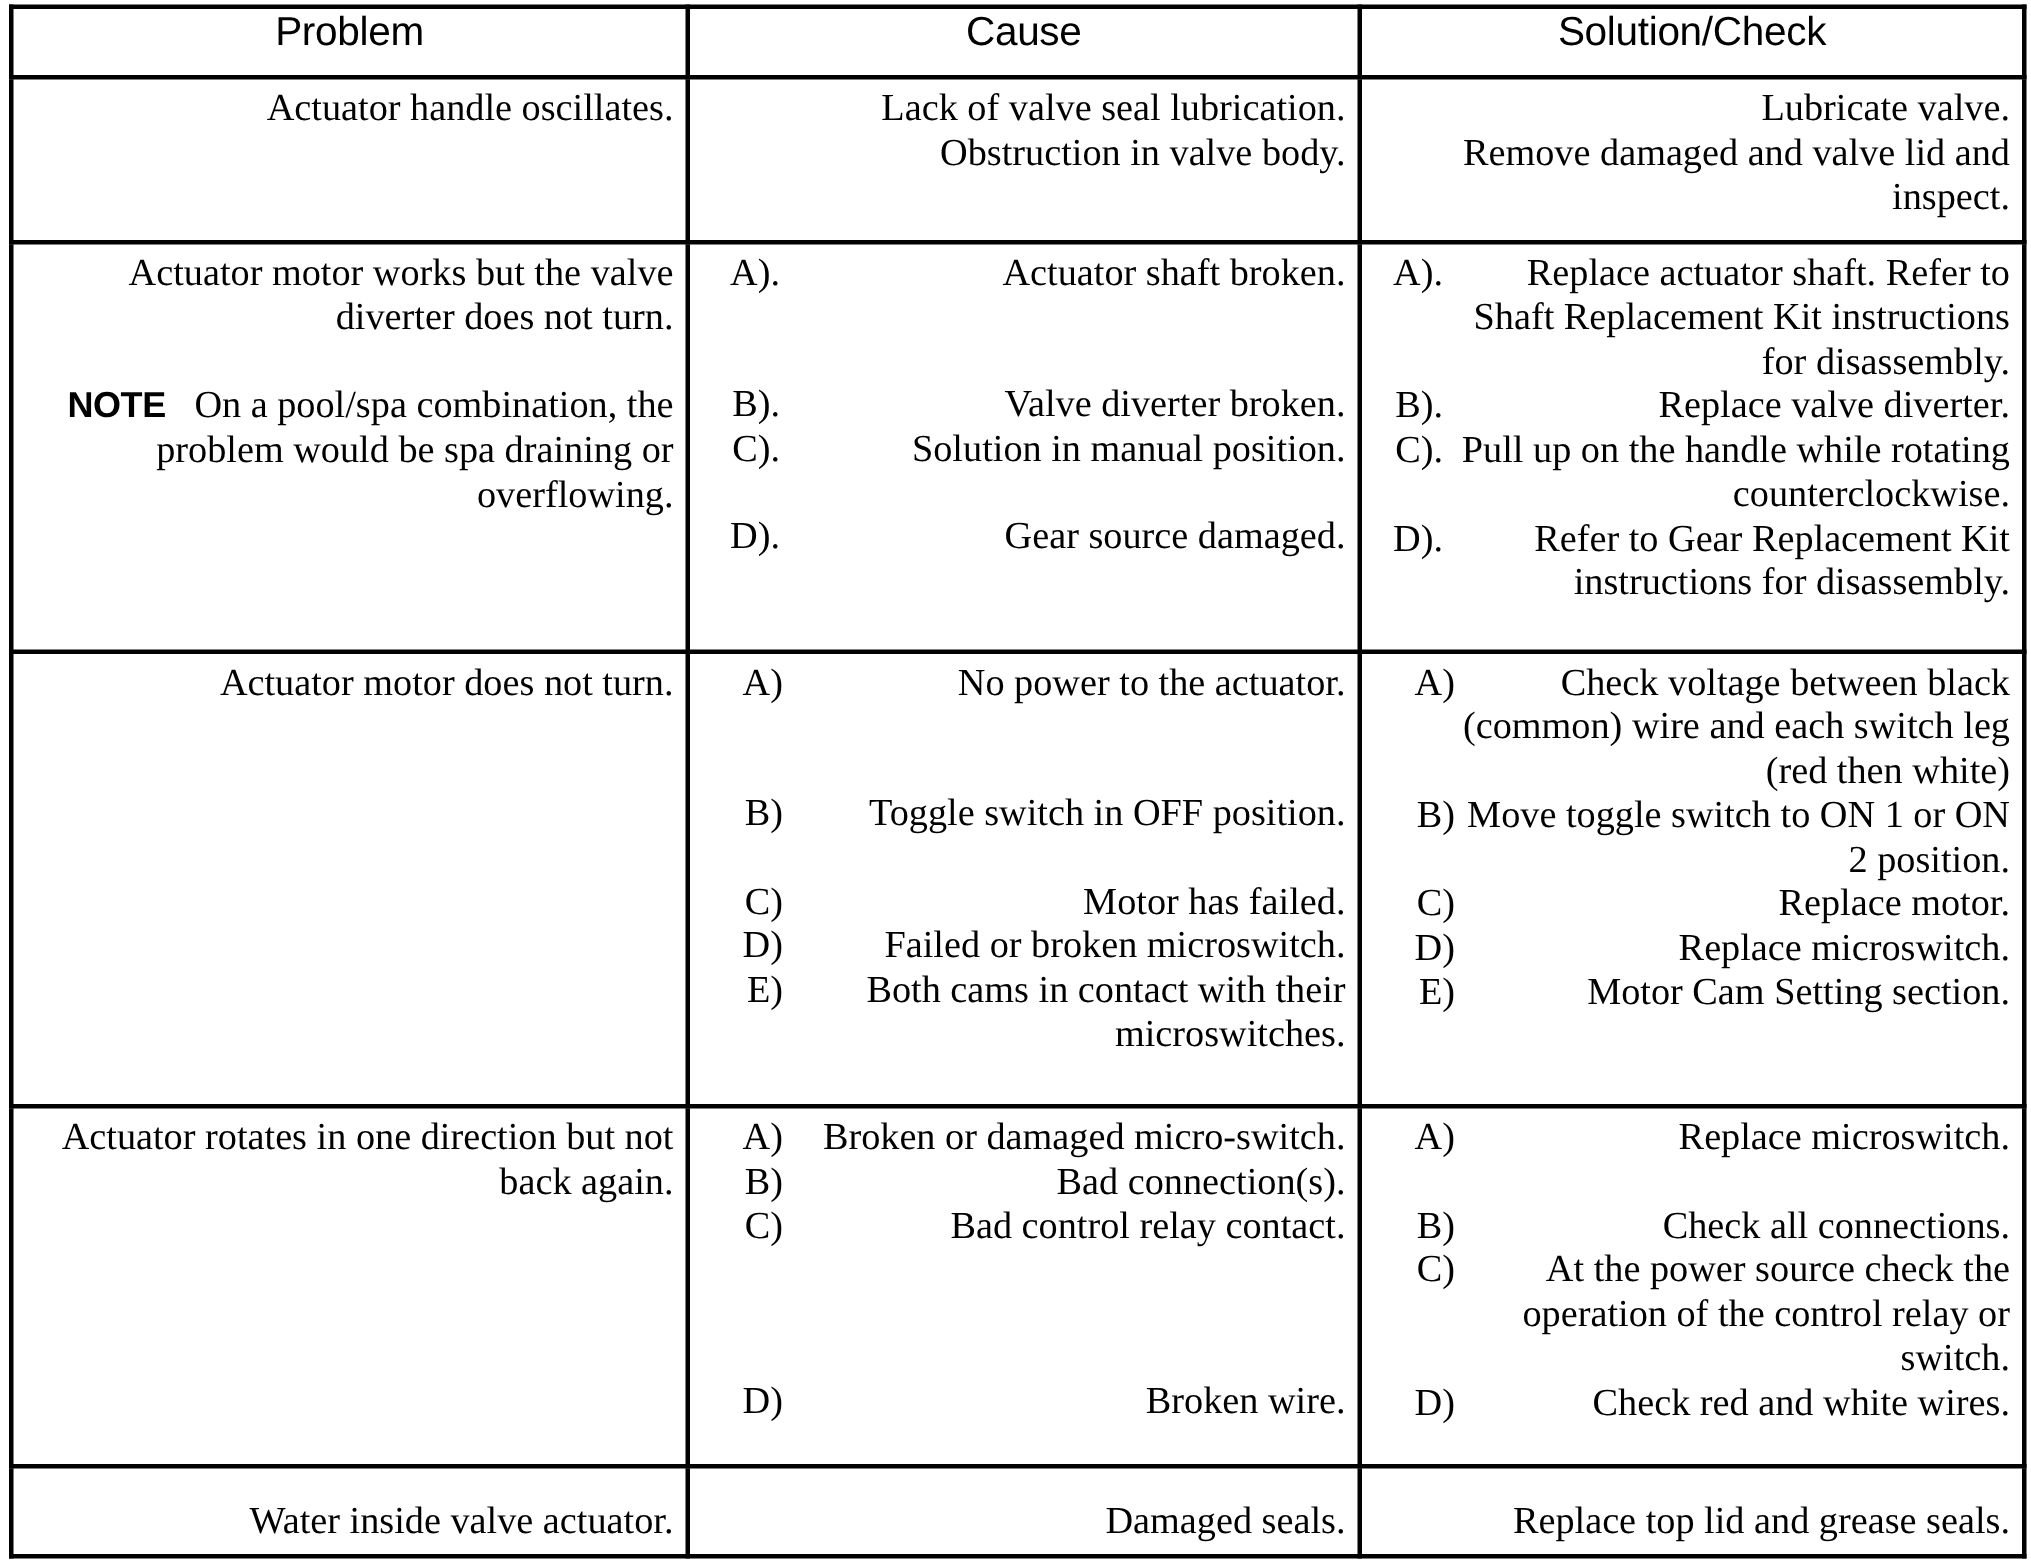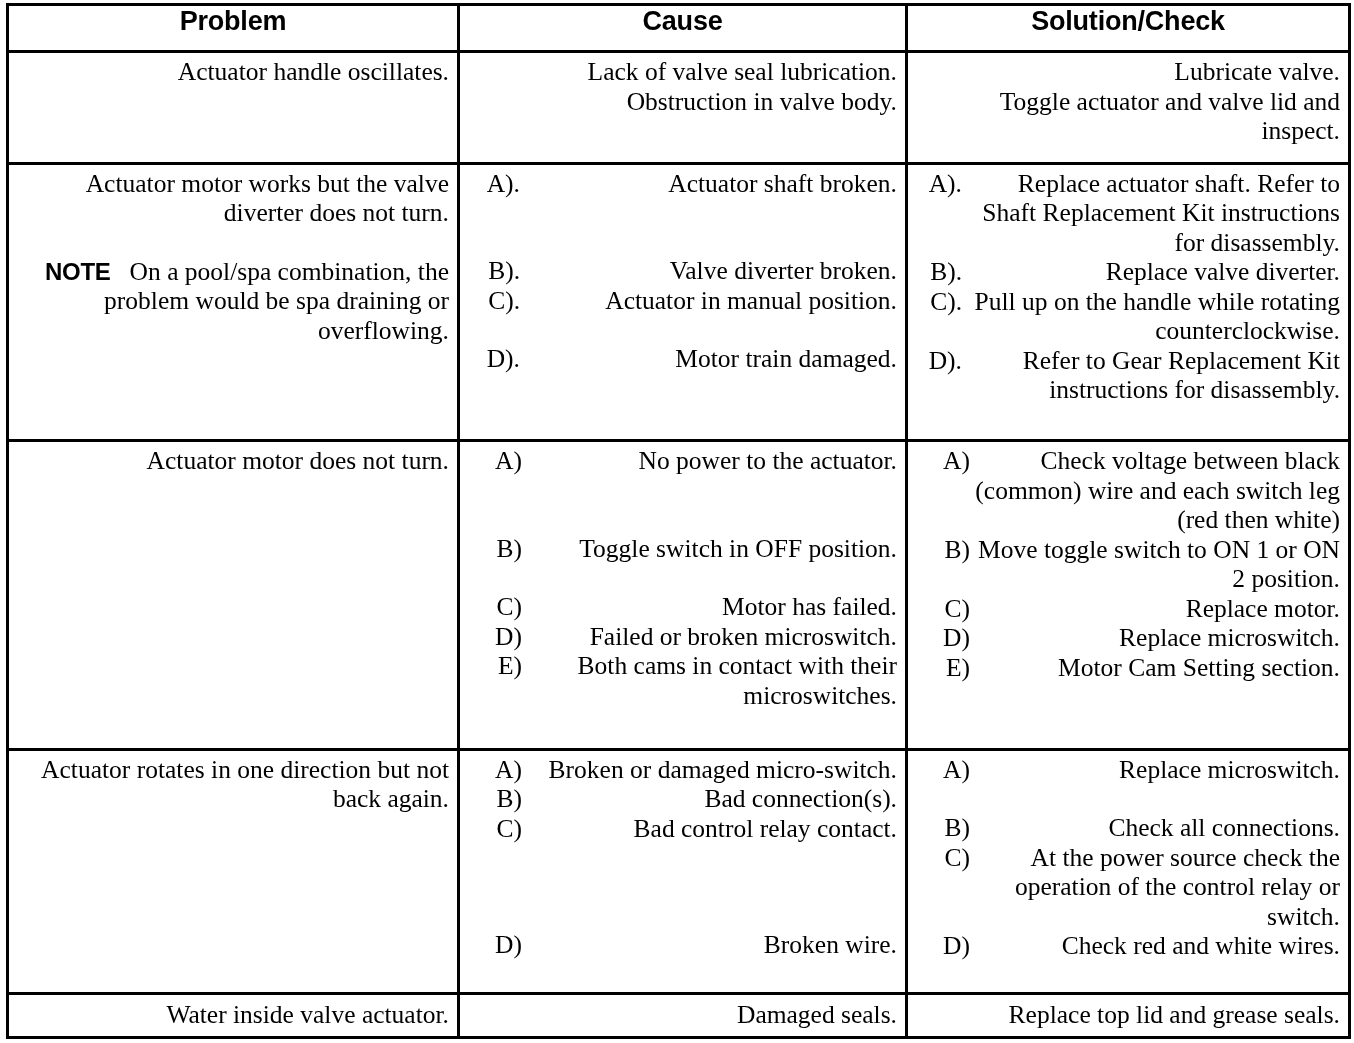--- a/index.html
+++ b/index.html
@@ -42,21 +42,21 @@
     padding: 0;
   }
 
   
   thead th {
     height: 44px;
     padding: 1px 0 3px 0;
     text-align: center;
     vertical-align: middle;
     font-family: "Liberation Sans", "DejaVu Sans", sans-serif;
-    font-weight: bold;
+    font-weight: normal;
     font-size: 27px;
     letter-spacing: -0.2px;
     margin-top: 10px;
   }
 
   
   tbody td {
     font-size: 25.5px;
     line-height: 29.5px;
     text-align: right;
@@ -95,21 +95,21 @@
     white-space: pre;
   }
   .item .body {
     flex: 1 1 auto;
   }
   
   .mk-dot  { min-width: 50px; }   
   .mk-par  { min-width: 52px; }   
   .mk-sol  { min-width: 44px; }   
 
-  .last-row td .cellbox { padding-top: 5px; padding-bottom: 2px; }
+  .last-row td .cellbox { padding-top: 20px; padding-bottom: 2px; }
 </style>
 </head>
 <body>
 
 <div class="sheet">
   <table class="tshoot">
     <colgroup>
       <col class="c-problem">
       <col class="c-cause">
       <col class="c-solution">
@@ -133,21 +133,21 @@
         </td>
         <td>
           <div class="cellbox">
             <p class="line">Lack of valve seal lubrication.</p>
             <p class="line">Obstruction in valve body.</p>
           </div>
         </td>
         <td>
           <div class="cellbox">
             <p class="line">Lubricate valve.</p>
-            <p class="line">Toggle actuator and valve lid and inspect.</p>
+            <p class="line">Remove damaged and valve lid and inspect.</p>
           </div>
         </td>
       </tr>
 
       <tr>
         <td>
           <div class="cellbox">
             <p class="line">Actuator motor works but the valve diverter does not turn.</p>
             <div class="gap-1"></div>
             <p class="line"><span class="note-tag">NOTE</span><span>&nbsp;&nbsp; </span><span>On a pool/spa combination, the problem would be spa draining or overflowing.</span></p>
@@ -159,26 +159,26 @@
               <span class="marker mk-dot">A).</span>
               <span class="body">Actuator shaft broken.</span>
             </div>
             <div class="gap-2"></div>
             <div class="item">
               <span class="marker mk-dot">B).</span>
               <span class="body">Valve diverter broken.</span>
             </div>
             <div class="item">
               <span class="marker mk-dot">C).</span>
-              <span class="body">Actuator in manual position.</span>
+              <span class="body">Solution in manual position.</span>
             </div>
             <div class="gap-1"></div>
             <div class="item">
               <span class="marker mk-dot">D).</span>
-              <span class="body">Motor train damaged.</span>
+              <span class="body">Gear source damaged.</span>
             </div>
           </div>
         </td>
         <td>
           <div class="cellbox">
             <div class="item">
               <span class="marker mk-sol">A).</span>
               <span class="body">Replace actuator shaft. Refer to Shaft Replacement Kit instructions for disassembly.</span>
             </div>
             <div class="item">

